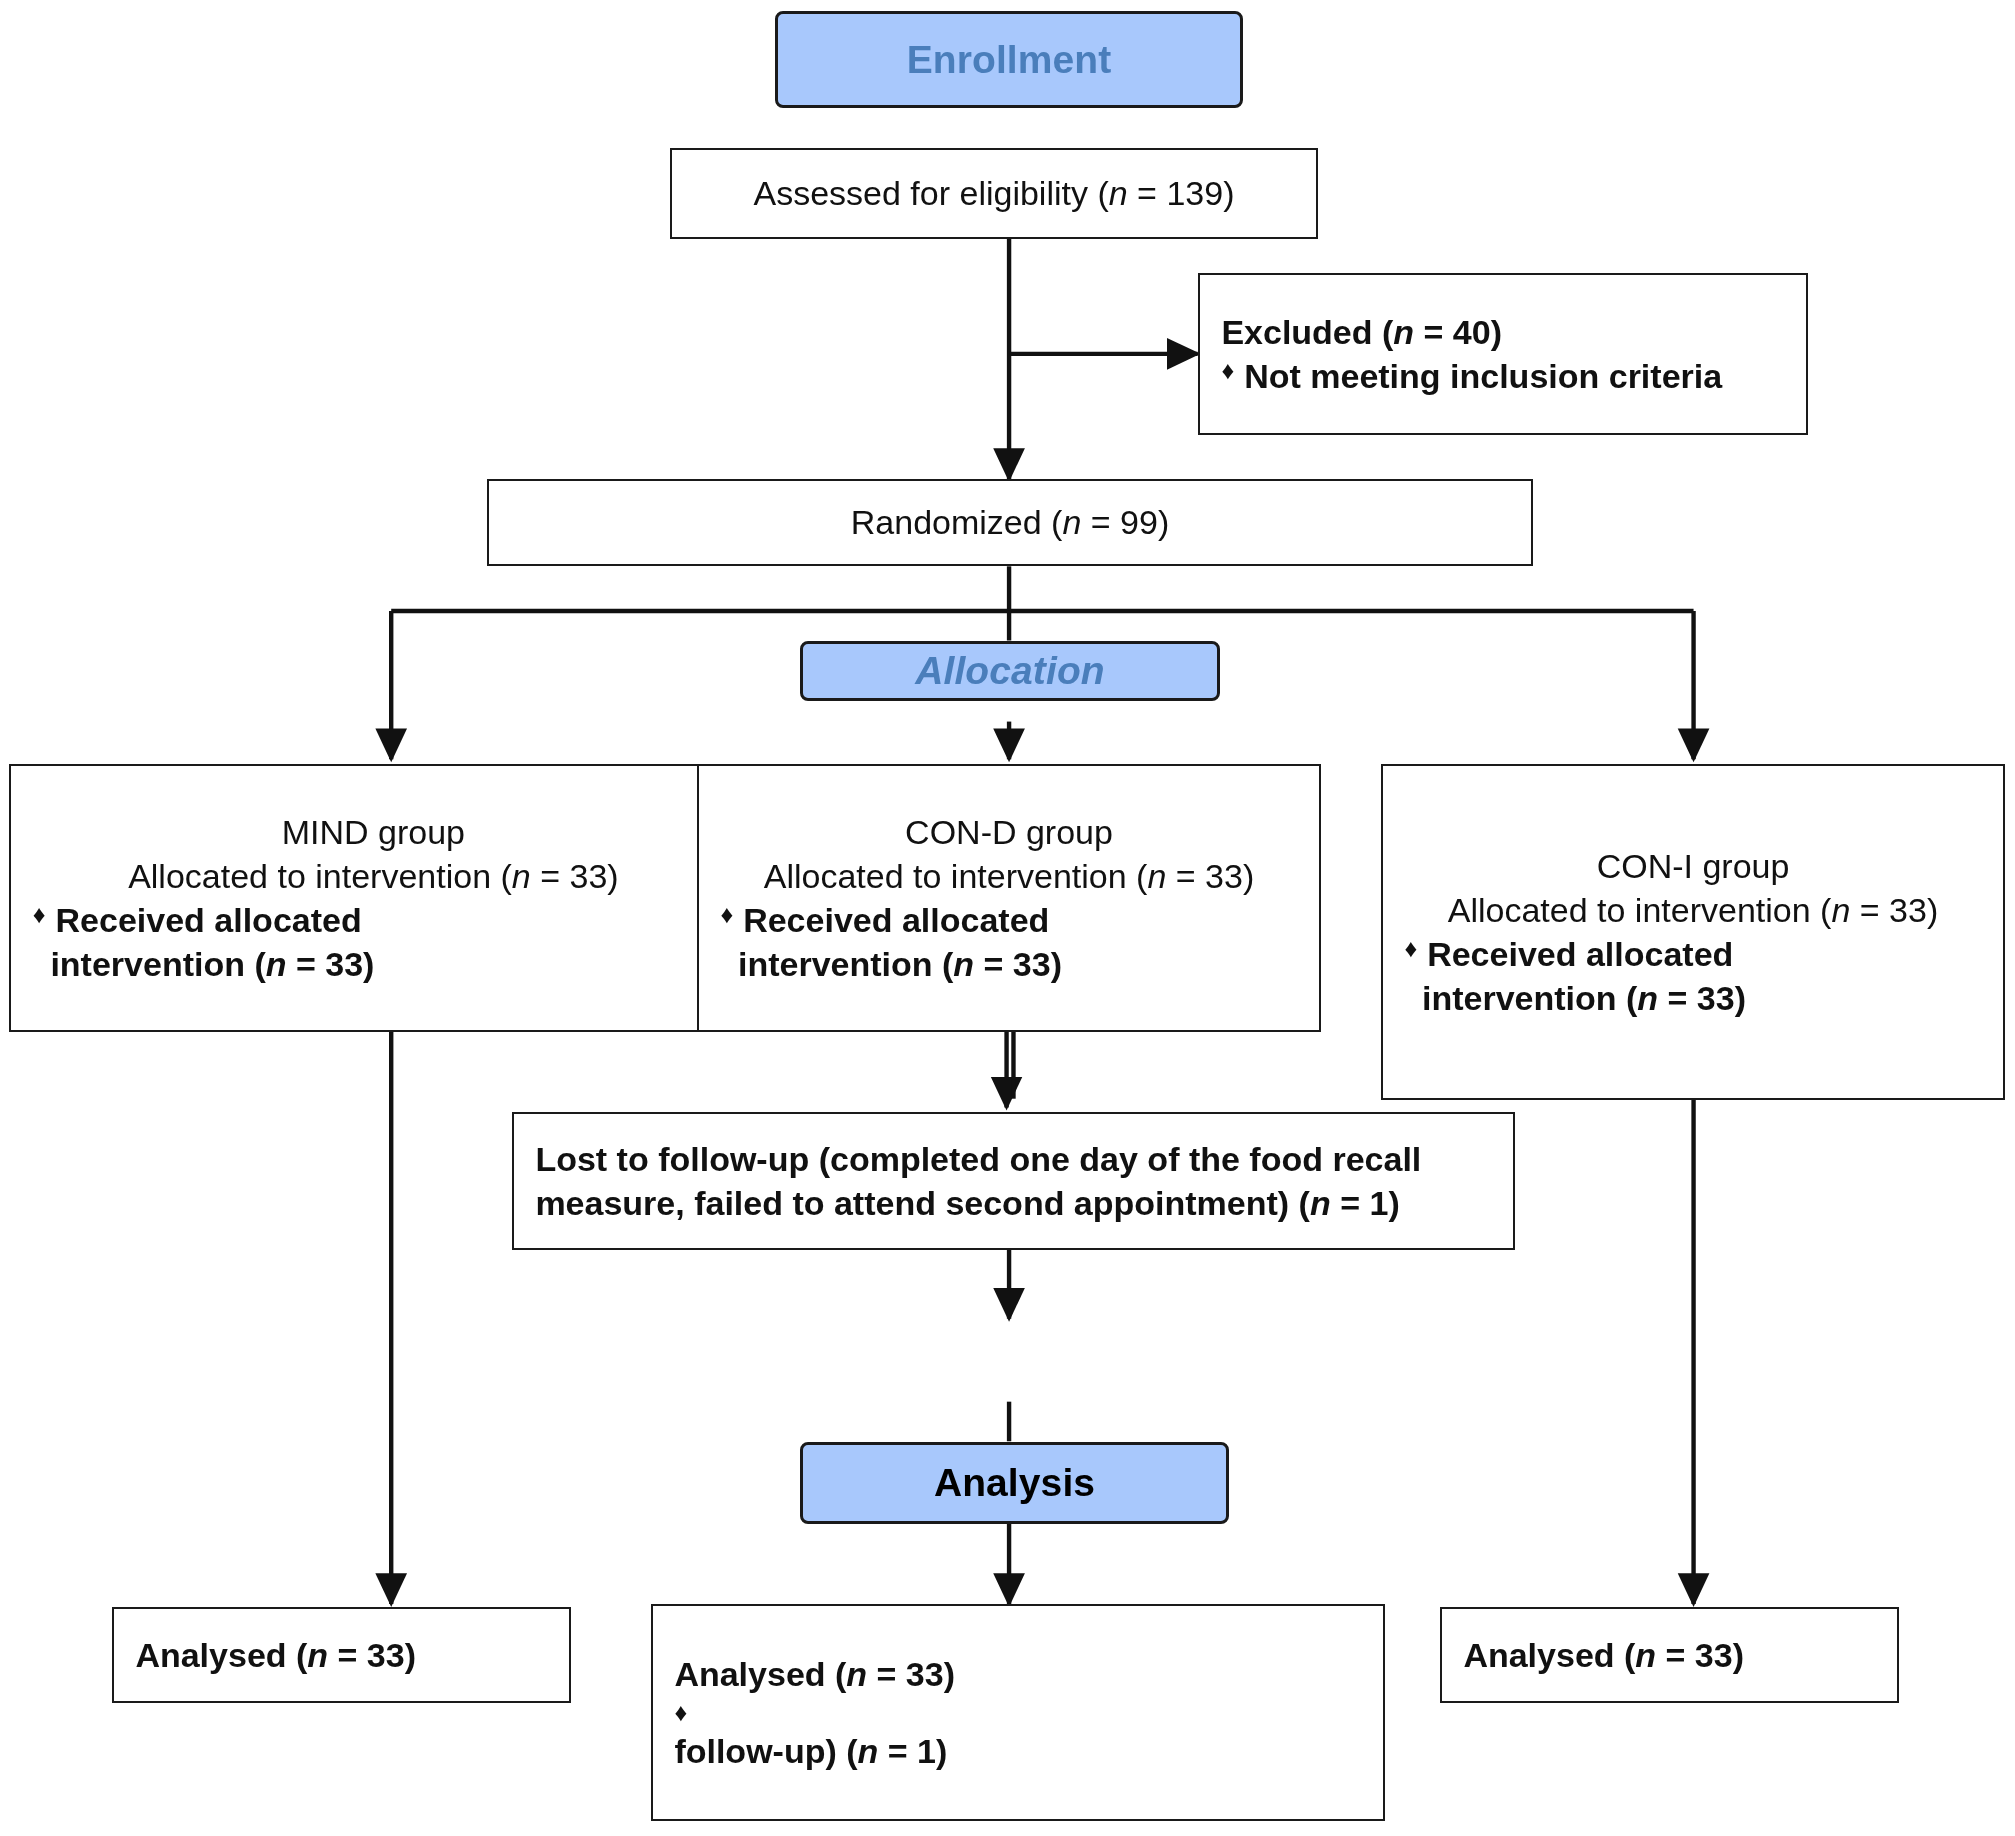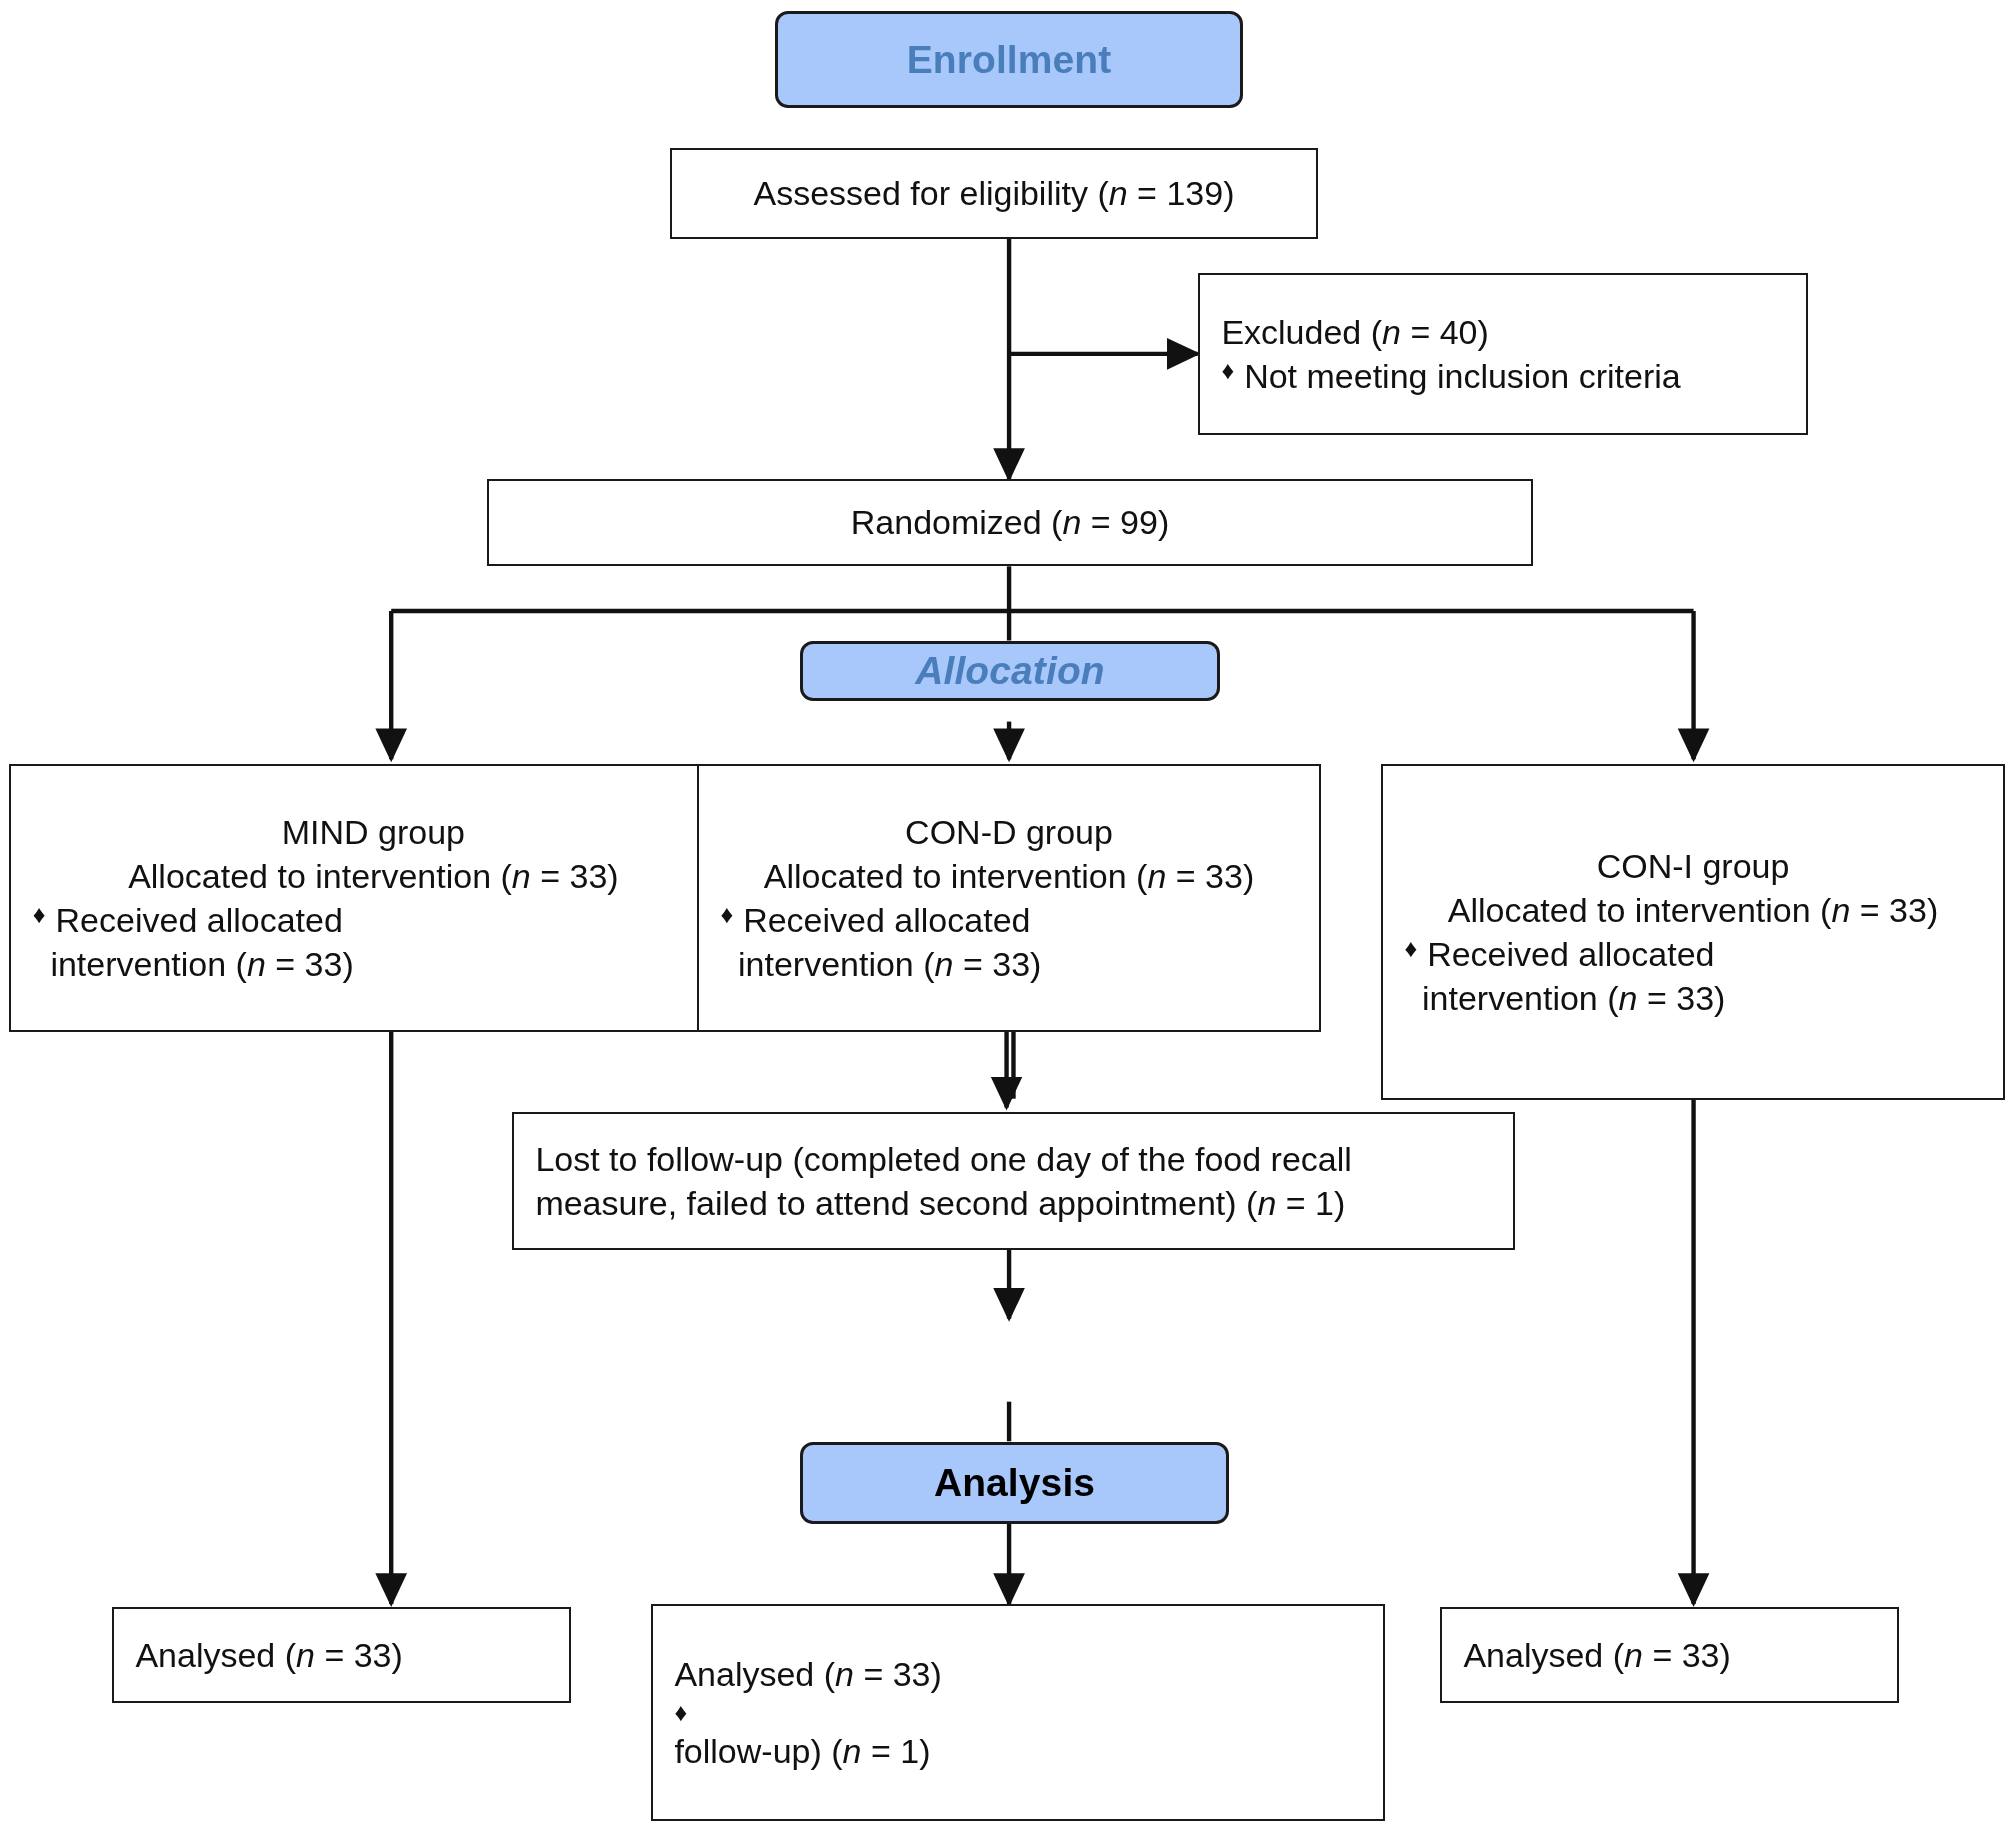--- a/index.html
+++ b/index.html
@@ -3,29 +3,29 @@
 <meta charset="utf-8">
 <style>
   html,body{margin:0;padding:0;background:#ffffff;}
   body{font-family:"Liberation Sans", sans-serif;}
   #stage{position:relative;width:2015px;height:1836px;background:#fff;overflow:hidden;}
   svg.wires{position:absolute;left:0;top:0;width:2015px;height:1836px;}
 
   .node{position:absolute;box-sizing:border-box;background:#fff;border:2.5px solid #1a1a1a;}
   .node .inner{width:100%;height:100%;display:flex;flex-direction:column;justify-content:center;}
 
-  .stage-pill{position:absolute;box-sizing:border-box;border:3.1px solid #1a1a1a;border-radius:13px;
+  .stage-pill{position:absolute;box-sizing:border-box;border:3.1px solid #1a1a1a;border-radius:8px;
               display:flex;align-items:center;justify-content:center;}
   .stage-pill .lbl{font-weight:bold;font-size:39px;letter-spacing:0.1px;}
 
   .ln{font-size:34px;color:#111;line-height:1.30;white-space:nowrap;}
   .ctr{text-align:center;}
   .lft{text-align:left;}
   .pad{padding:0 16.3px;}
-  .padL{padding-left:21.4px;padding-right:16.3px;}
+  .padL{padding-left:21.4px;padding-right:16.3px;font-weight:bold;}
   .it{font-style:italic;}
   .bullet-line{display:flex;align-items:flex-start;}
   .bullet-line .dia{flex:0 0 auto;font-size:25px;line-height:1.30;padding-right:10px;}
   .indent{padding-left:39px;}
 </style>
 </head>
 <body>
 
 <div id="stage">
 

